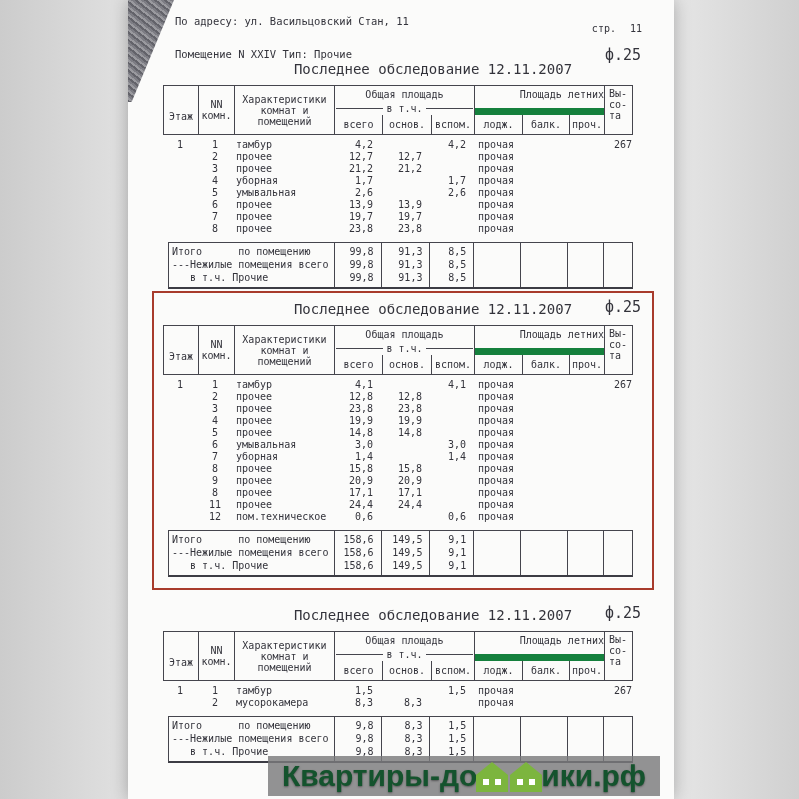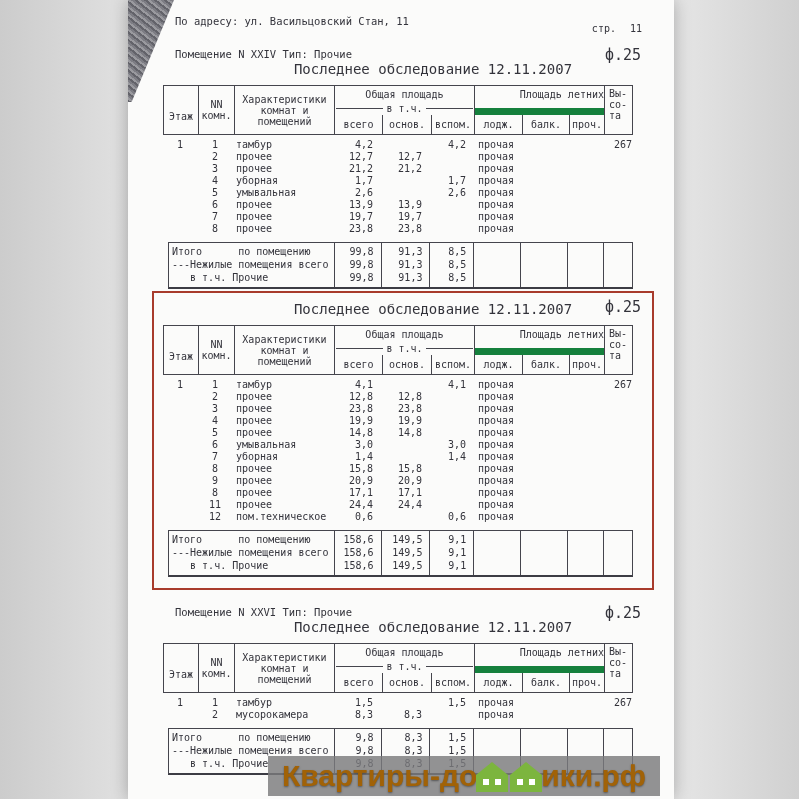--- a/index.html
+++ b/index.html
@@ -93,21 +93,21 @@
     position:absolute; left:204px; top:366px; z-index:5;
     font-family:"DejaVu Sans","Liberation Sans",sans-serif;
     font-weight:bold; font-size:46px; letter-spacing:3px;
     color:rgba(145,145,148,.42);
   }
   .footer-bar {
     position:absolute; left:268px; top:756px; width:392px; height:40px; z-index:10;
     background:rgba(122,122,124,.82);
     display:flex; align-items:center; justify-content:center;
     font-family:"Liberation Sans","DejaVu Sans",sans-serif;
-    font-weight:bold; font-size:30px; color:#a16207;
+    font-weight:bold; font-size:30px; color:#14532d;
     text-shadow:0 1px 2px rgba(40,40,40,.55);
     white-space:nowrap;
   }
   .footer-bar svg { margin:2px -1px 0 -1px; }
 </style>
 </head>
 <body>
 
 <div class="page">
   <div class="corner-fold"></div>
@@ -477,21 +477,20 @@
           <div class="tcol tcol7">
             <div class="tnum"></div>
             <div class="tnum"></div>
             <div class="tnum"></div>
           </div>
         </div>
   </div>
 
   <div class="section" style="top: 606px;">
     <div class="sec-form">ф.25</div>
-    <div class="sec-title">Помещение N XXVI Тип: Прочие</div>
     <div class="sec-survey">Последнее обследование 12.11.2007</div>
 
     <div class="thead">
       <div class="h-floor">Этаж</div>
       <div class="h-nn">NN
 комн.</div>
       <div class="h-char">Характеристики
 комнат и
 помещений</div>
       <div class="h-group">

